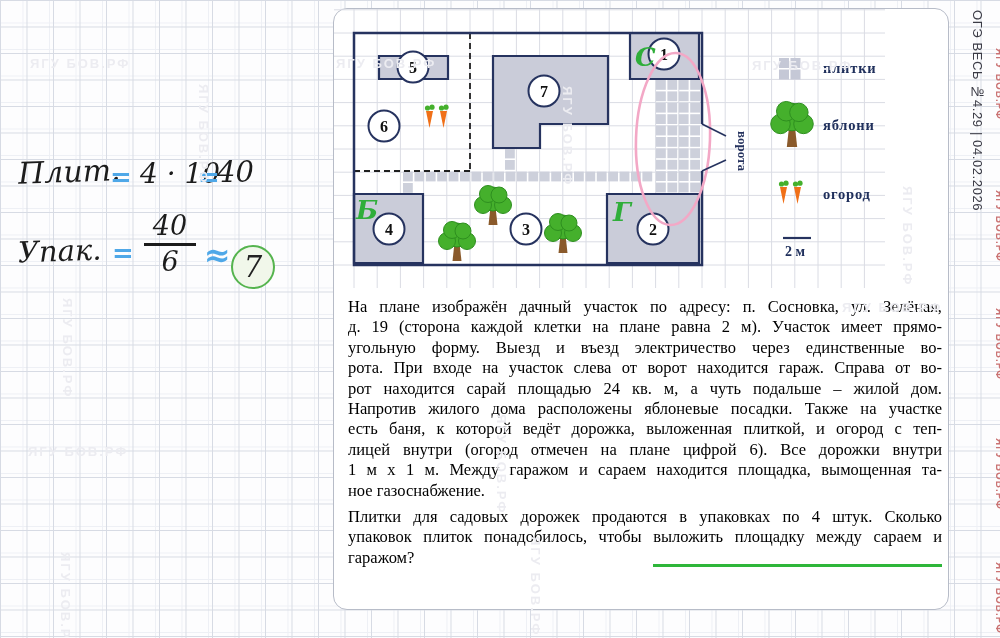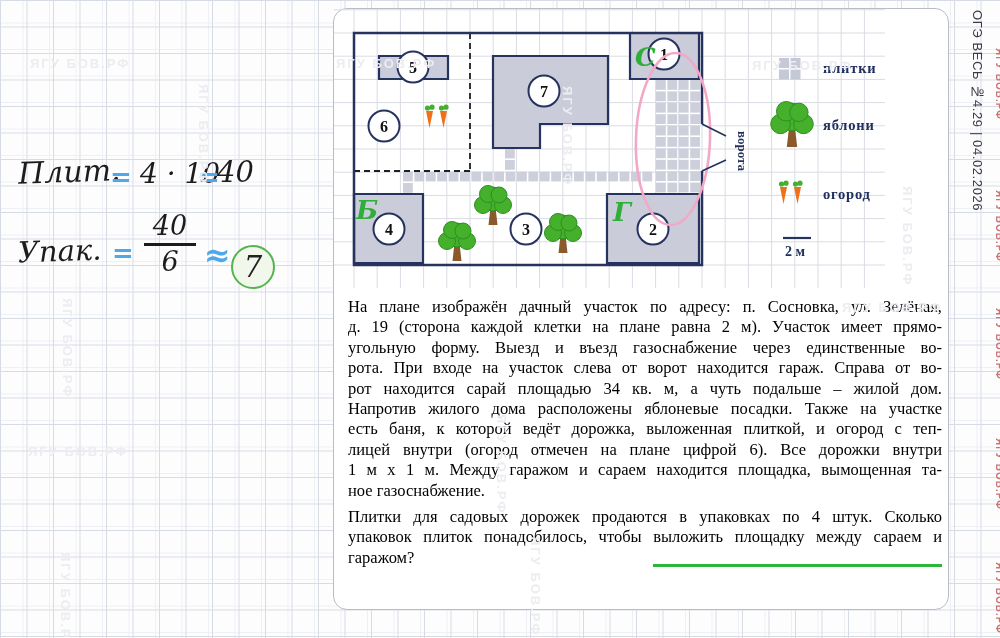--- a/index.html
+++ b/index.html
@@ -289,23 +289,23 @@
             </g>
             <text x="489" y="190" fill="#20305c" font-family="&quot;Liberation Serif&quot;,serif" font-size="14.5" font-weight="bold" letter-spacing="0.8">огород</text>
           </g>
           <line x1="449" y1="229" x2="477" y2="229" stroke="#26335f" stroke-width="2.2"></line>
           <text x="451" y="247" fill="#20305c" font-family="&quot;Liberation Serif&quot;,serif" font-size="14" font-weight="bold">2 м</text>
         </svg></div>
     <div id="textblock">
         <div class="para">
           <div class="tline"><span>На плане изображён дачный участок по адресу: п. Сосновка, ул. Зелёная,</span></div>
           <div class="tline"><span>д. 19 (сторона каждой клетки на плане равна 2 м). Участок имеет прямо-</span></div>
-          <div class="tline"><span>угольную форму. Выезд и въезд газоснабжение через единственные во-</span></div>
+          <div class="tline"><span>угольную форму. Выезд и въезд электричество через единственные во-</span></div>
           <div class="tline"><span>рота. При входе на участок слева от ворот находится гараж. Справа от во-</span></div>
-          <div class="tline"><span>рот находится сарай площадью 34 кв. м, а чуть подальше – жилой дом.</span></div>
+          <div class="tline"><span>рот находится сарай площадью 24 кв. м, а чуть подальше – жилой дом.</span></div>
           <div class="tline"><span>Напротив жилого дома расположены яблоневые посадки. Также на участке</span></div>
           <div class="tline"><span>есть баня, к которой ведёт дорожка, выложенная плиткой, и огород с теп-</span></div>
           <div class="tline"><span>лицей внутри (огород отмечен на плане цифрой 6). Все дорожки внутри</span></div>
           <div class="tline"><span>1 м х 1 м. Между гаражом и сараем находится площадка, вымощенная та-</span></div>
           <div class="tline last"><span>ное газоснабжение.</span></div>
         </div>
         <div class="para">
           <div class="tline"><span>Плитки для садовых дорожек продаются в упаковках по 4 штук. Сколько</span></div>
           <div class="tline"><span>упаковок плиток понадобилось, чтобы </span><span class="uline">выложить площадку между сараем и</span></div>
           <div class="tline last"><span>гаражом?</span></div>

